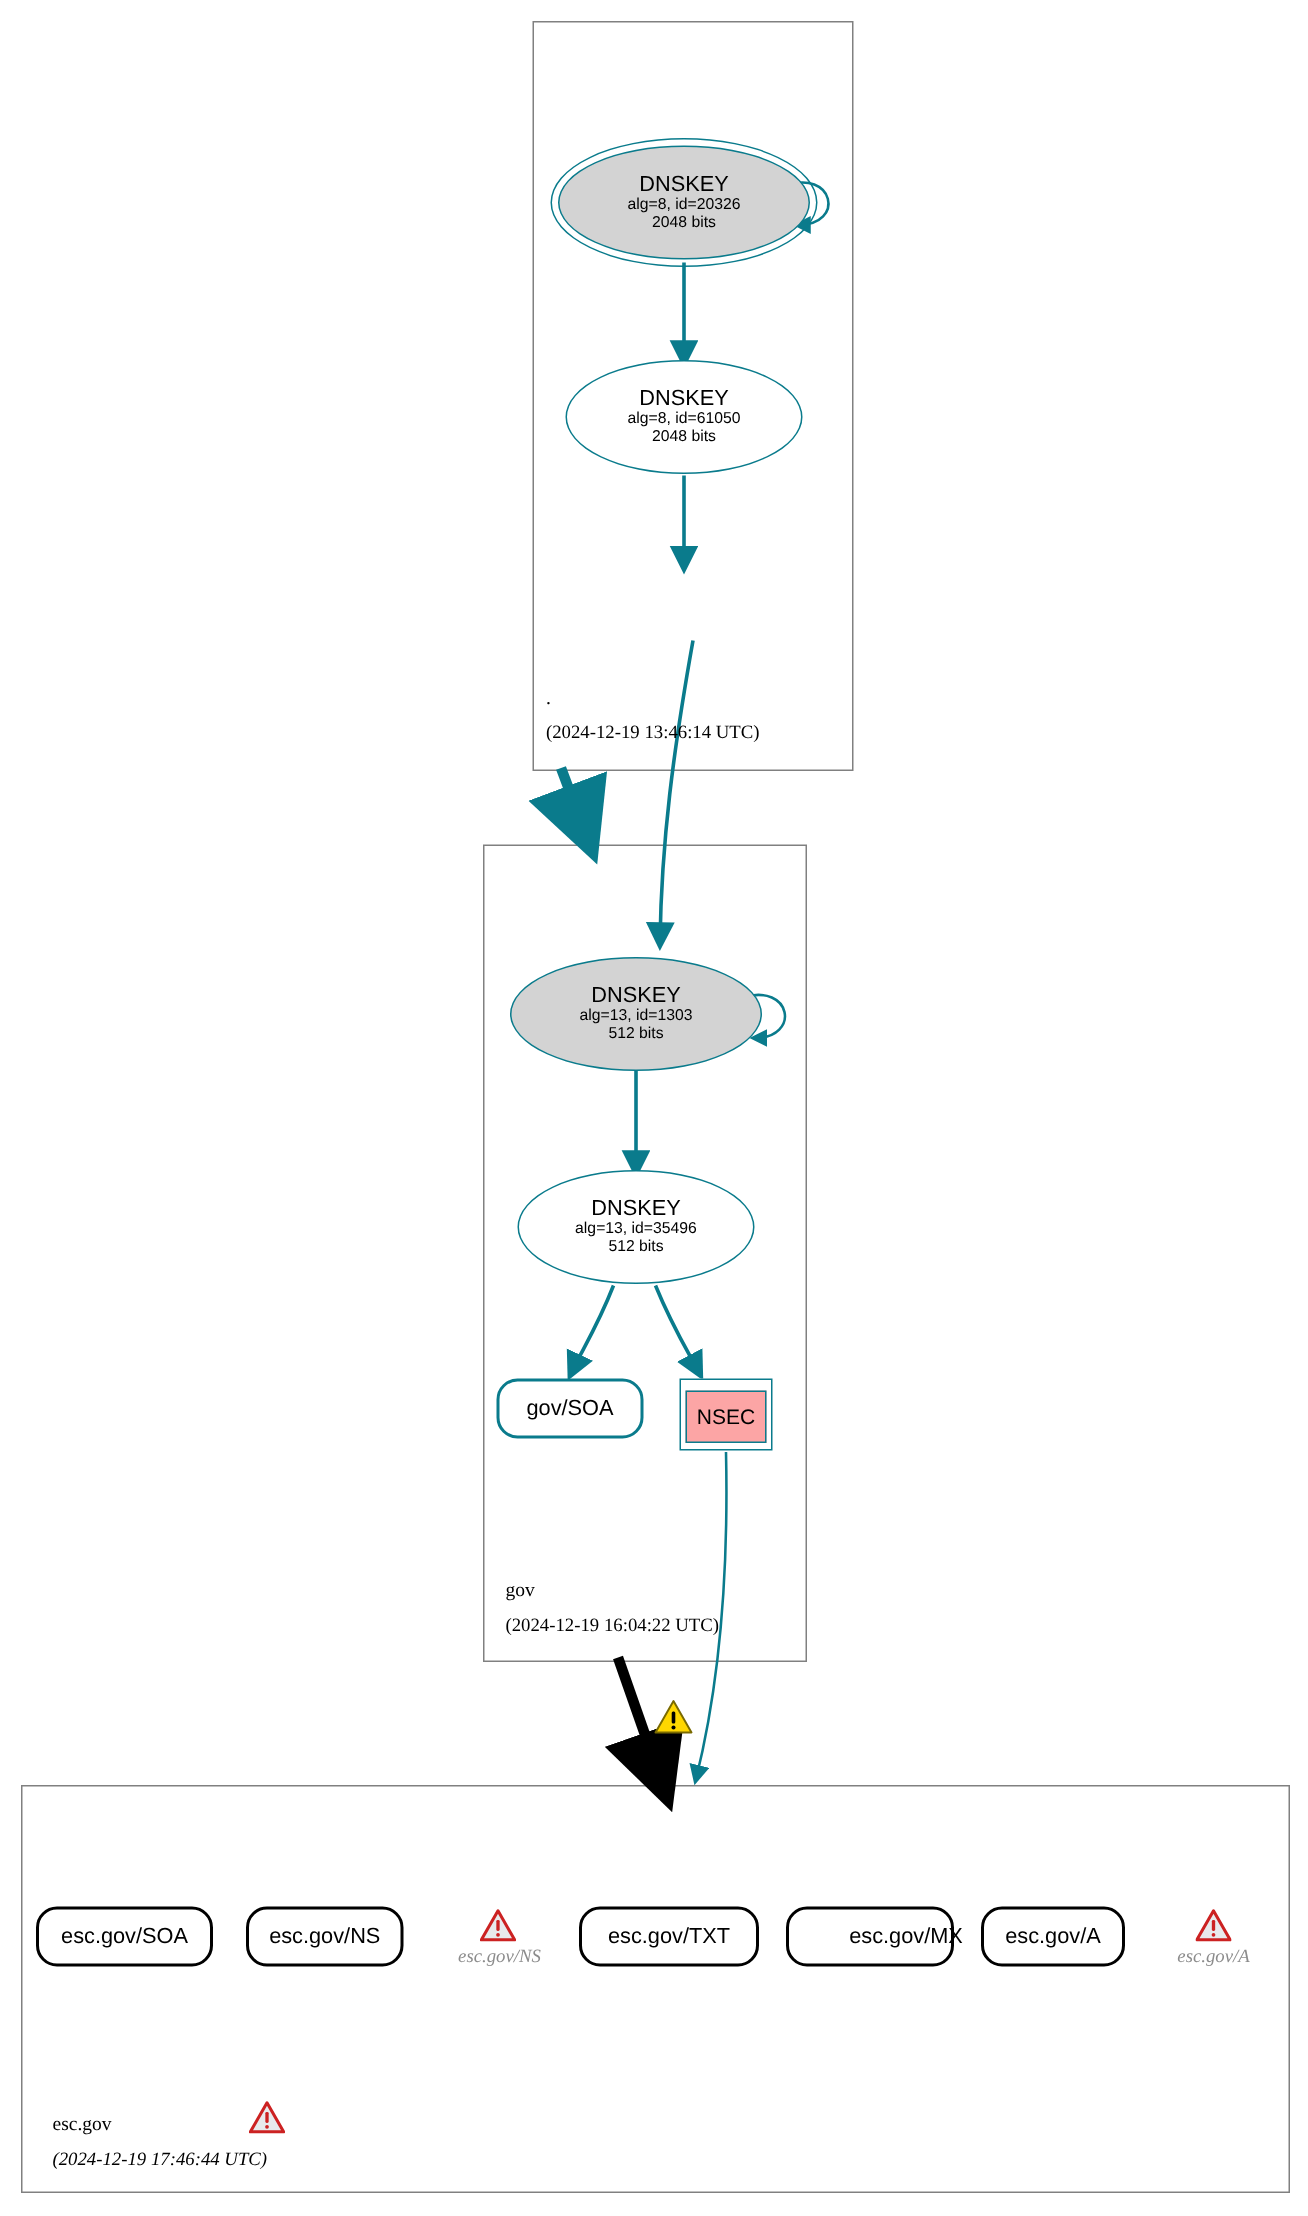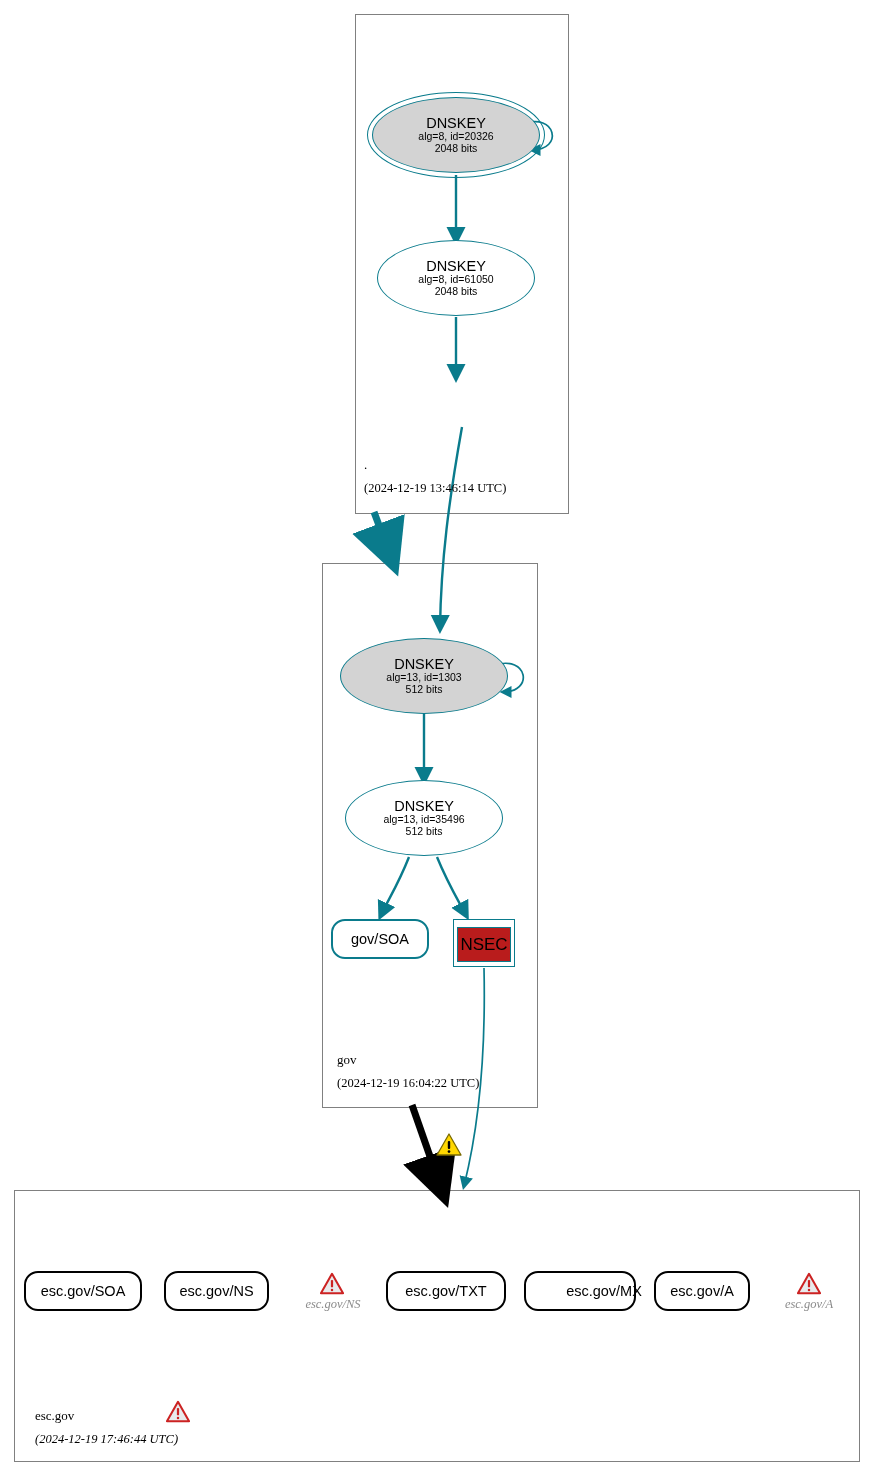--- a/index.html
+++ b/index.html
@@ -80,23 +80,23 @@
     border-radius: 14px;
     background: #ffffff;
     font-family: "Liberation Sans", sans-serif;
     font-size: 14.5px;
   }
   .rrset-box.teal {
     border-color: #0a7b8c;
   }
   .nsec-box {
     border: 1.8px solid #0a7b8c;
-    background: #b91c1c;
+    background: #fca5a5;
     font-family: "Liberation Sans", sans-serif;
-    font-size: 17px;
+    font-size: 14px;
     box-sizing: border-box;
   }
   .nsec-outer {
     position: absolute;
     border: 1.8px solid #0a7b8c;
     box-sizing: border-box;
     background: #ffffff;
   }
   .err-label {
     position: absolute;

